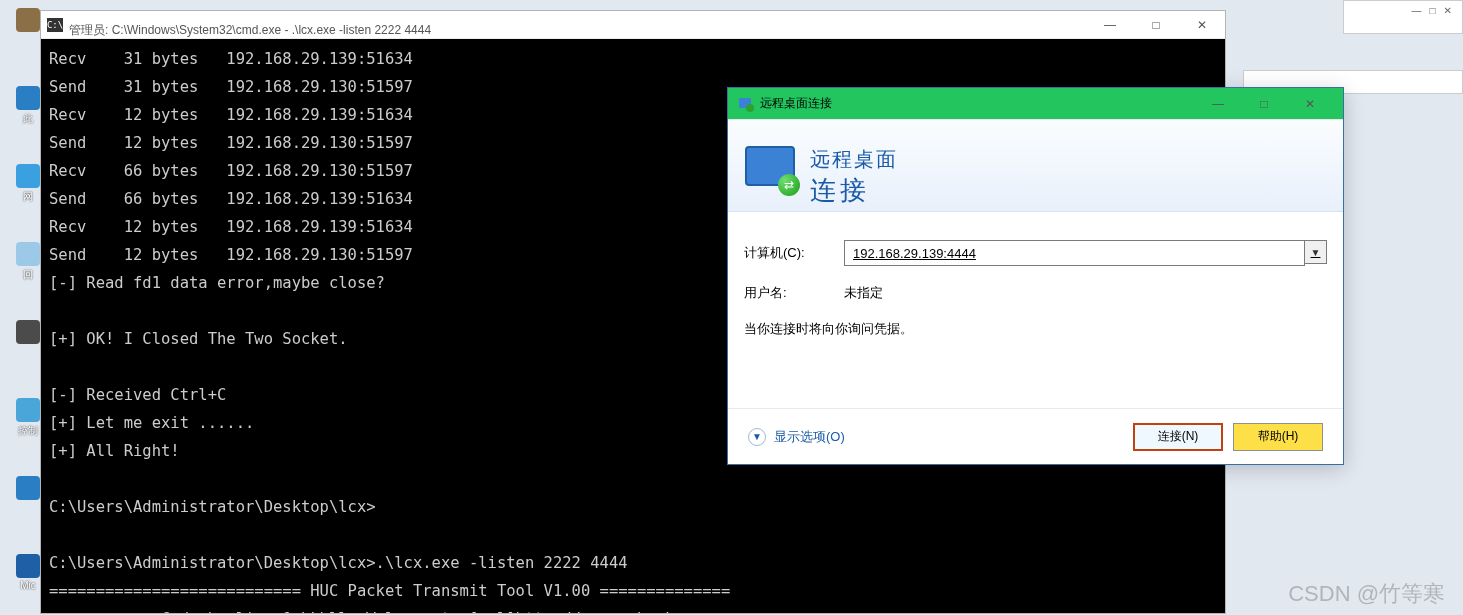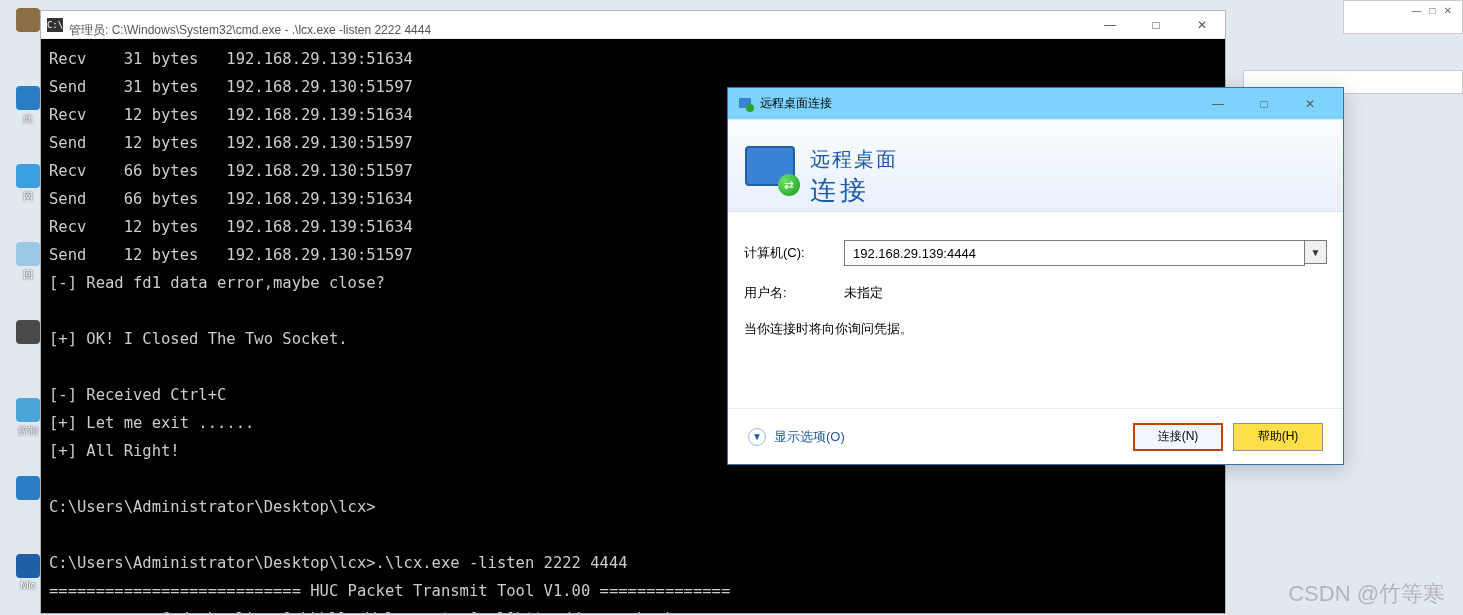--- a/index.html
+++ b/index.html
@@ -81,21 +81,21 @@
     .rdc {
       position: absolute;
       left: 727px; top: 87px;
       width: 617px; height: 378px;
       background: #fff;
       border: 1px solid #3a6ea5;
       box-shadow: 0 4px 20px rgba(0,0,0,0.2);
       display: flex; flex-direction: column;
     }
     .rdc-title {
-      height: 32px; display:flex; align-items:center; padding: 0 10px; background:#7dd3fc; border-bottom: 1px solid #e8e8e8;
+      height: 32px; display:flex; align-items:center; padding: 0 10px; background:#22c55e; border-bottom: 1px solid #e8e8e8;
     }
     .rdc-title .txt { color:#000; font-size:12px; }
     .rdc-title .ri { width: 16px; height: 16px; margin-right: 6px; }
     .rdc-header {
       height: 92px; display: flex; align-items: center;
       background: linear-gradient(#fafdff, #e8f0fb);
       padding-left: 14px;
       border-bottom: 1px solid #d8e3f0;
     }
     .rdc-header .hic {
@@ -114,21 +114,21 @@
     .rdc-header .t1 { color:#1a5aa8; font-size: 20px; font-weight: 400; letter-spacing: 2px; }
     .rdc-header .t2 { color:#1a5aa8; font-size: 26px; font-weight: 400; letter-spacing: 4px; }
     .rdc-body {
       flex:1; padding: 28px 16px 10px;
       font-size: 13px; color:#000;
       position: relative;
     }
     .fld { display:flex; align-items:center; margin-bottom: 18px; }
     .fld .lbl { width: 100px; }
     .fld .combo {
-      flex:1; display:flex;
+      flex:1; display:flex;text-decoration:underline;
     }
     .combo input {
       flex:1; height: 26px; border:1px solid #7a7a7a; padding: 0 8px; font-size: 13px; outline: none;
     }
     .combo .drop {
       width: 22px; height: 24px; border:1px solid #7a7a7a; border-left:none;
       display:flex; align-items:center; justify-content:center; background:#f0f0f0; font-size:10px; color:#333;
     }
     .info { margin-top: 16px; font-size: 13px; }
     .rdc-footer {

